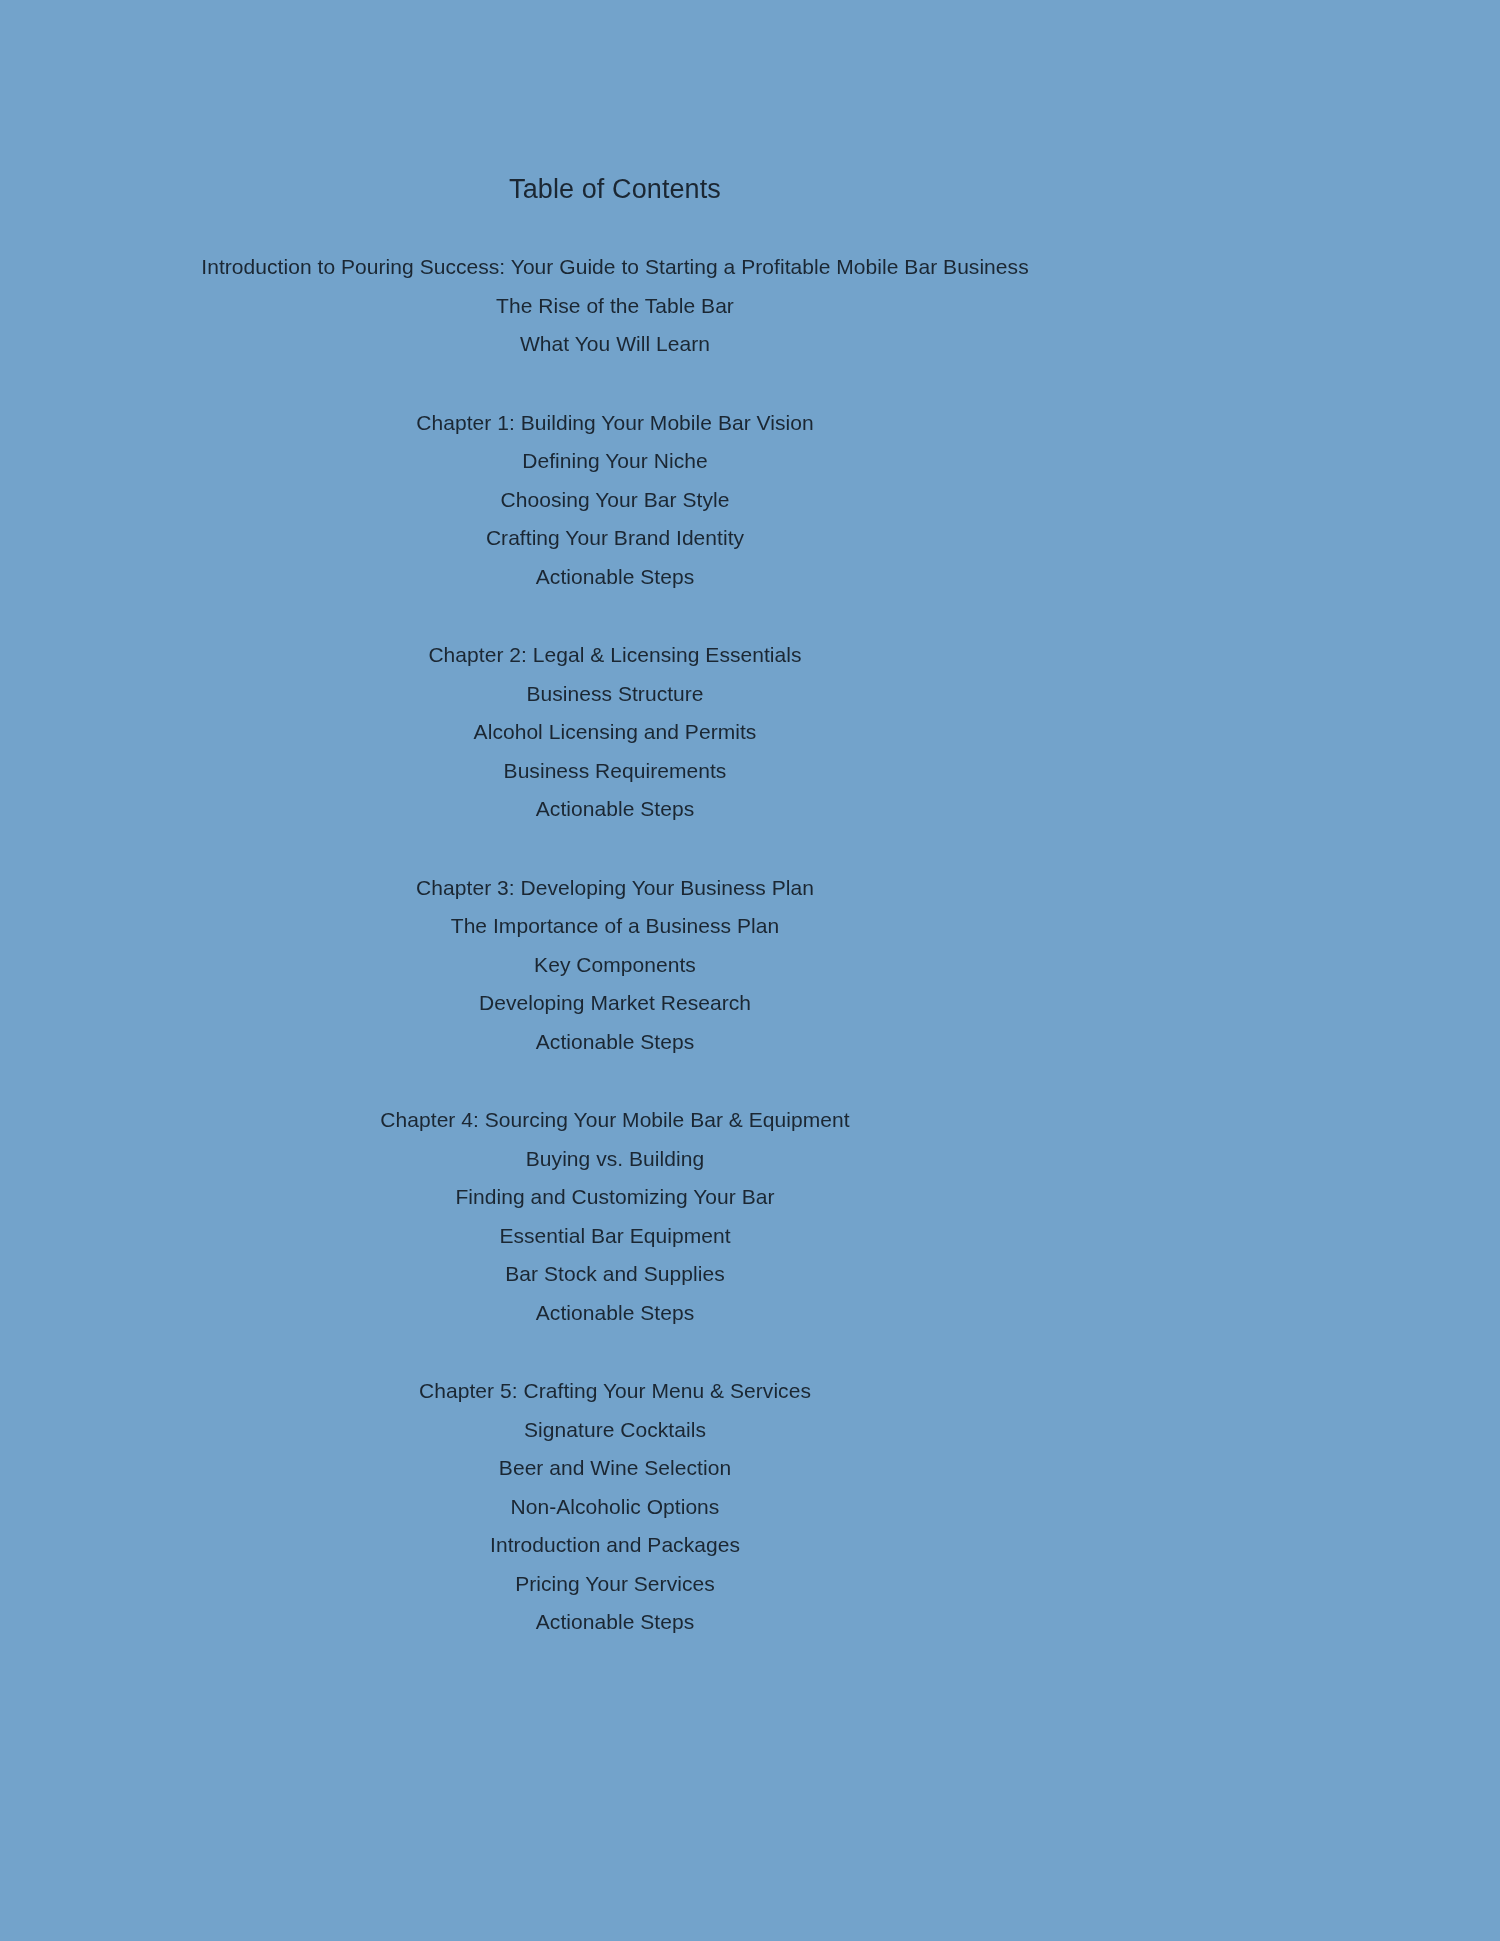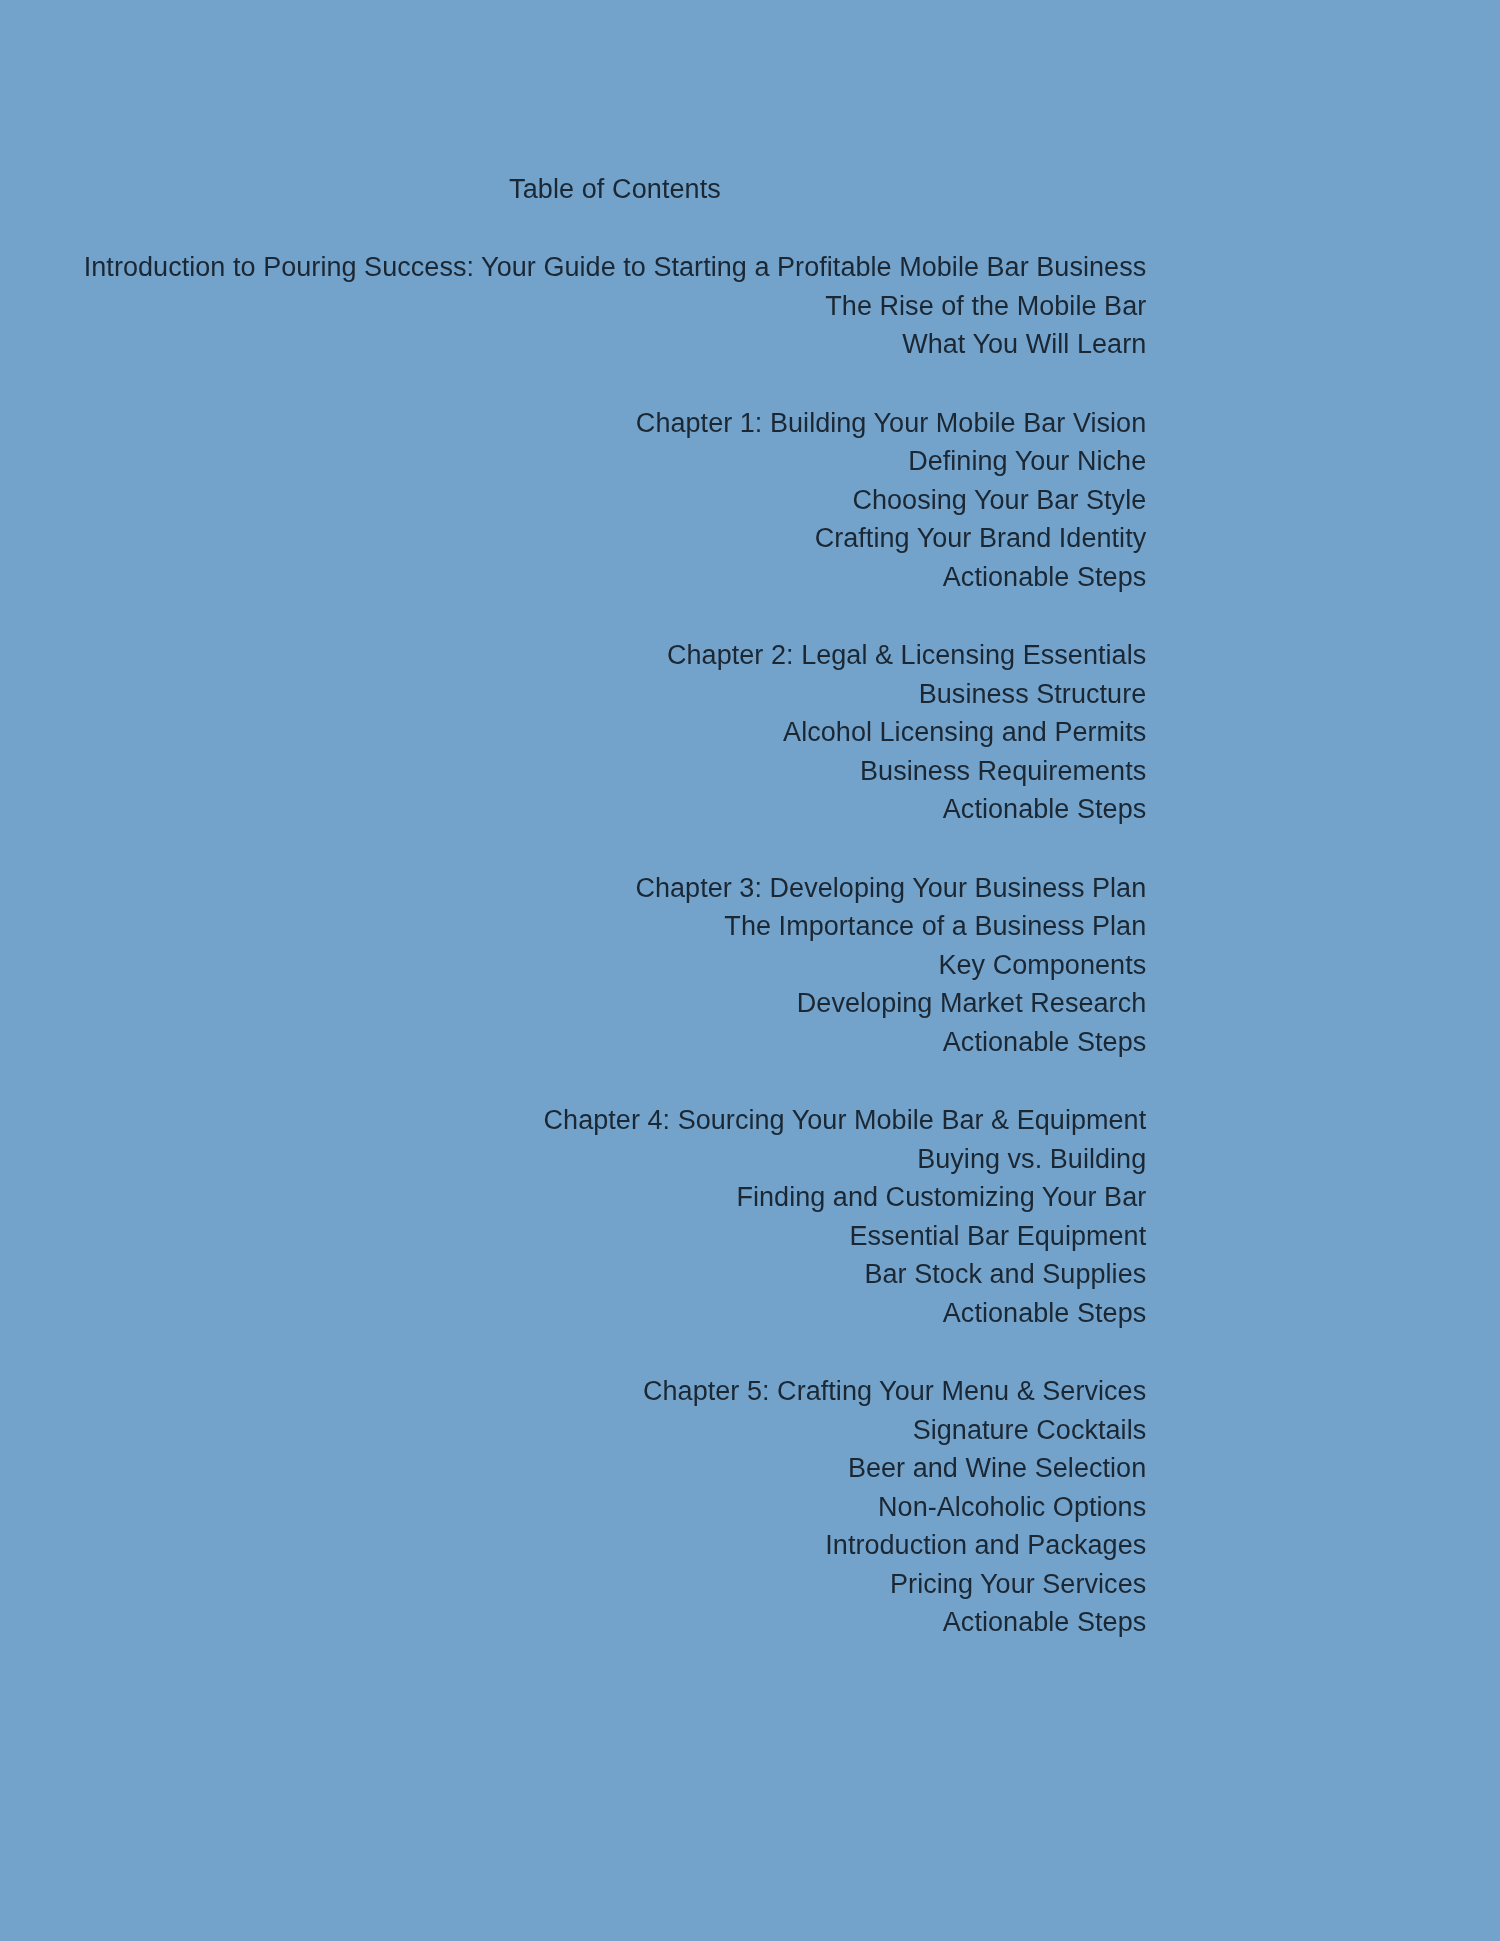--- a/index.html
+++ b/index.html
@@ -28,39 +28,39 @@
     line-height: 38px;
     letter-spacing: 0.1px;
     text-align: center;
     margin-bottom: 40px;
   }
   .section {
     text-align: center;
     margin-bottom: 40px;
   }
   .section .entry {
-    font-size: 27px;
+    font-size: 21px;
     line-height: 38.5px;
     letter-spacing: 0.05px;
-    text-align: right;
+    text-align: center;
     white-space: nowrap;
   }
   .section .entry.heading {
     
   }
 </style>
 </head>
 <body style="background: rgb(115, 163, 203); color: rgb(27, 39, 51);">
 
 <div class="page">
   <div class="toc-title">Table of Contents</div>
   <div id="toc-sections">
       <div class="section">
         <div class="entry heading">Introduction to Pouring Success: Your Guide to Starting a Profitable Mobile Bar Business</div>
-        <div class="entry">The Rise of the Mobile Bar</div>
+        <div class="entry">The Rise of the Table Bar</div>
         <div class="entry">What You Will Learn</div>
       </div>
       <div class="section">
         <div class="entry heading">Chapter 1: Building Your Mobile Bar Vision</div>
         <div class="entry">Defining Your Niche</div>
         <div class="entry">Choosing Your Bar Style</div>
         <div class="entry">Crafting Your Brand Identity</div>
         <div class="entry">Actionable Steps</div>
       </div>
       <div class="section">

